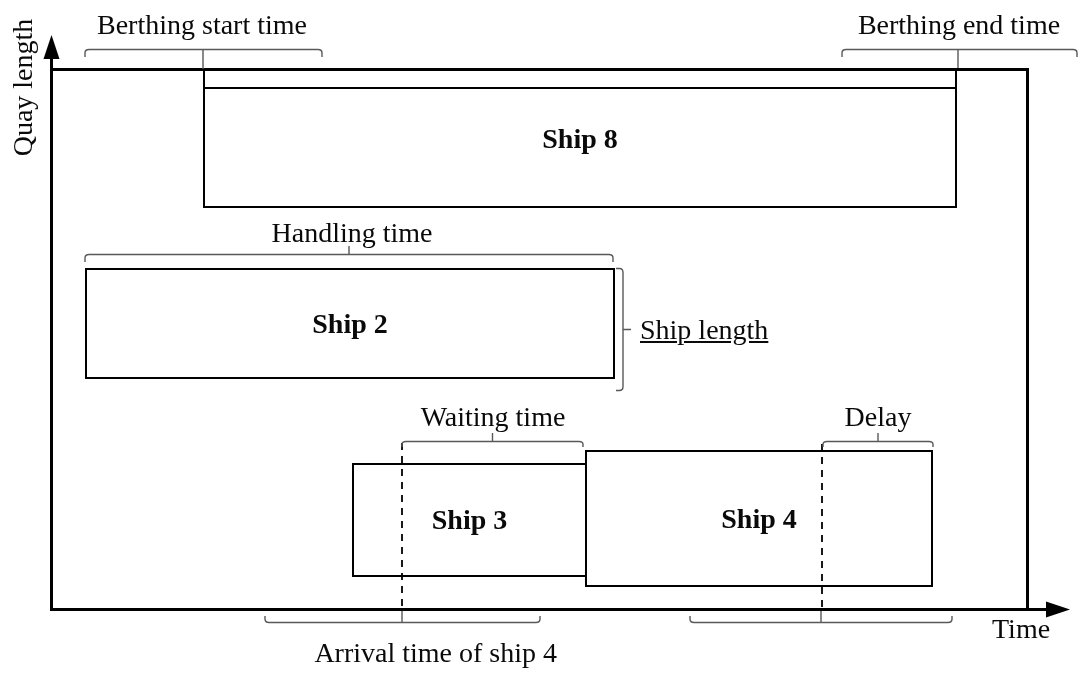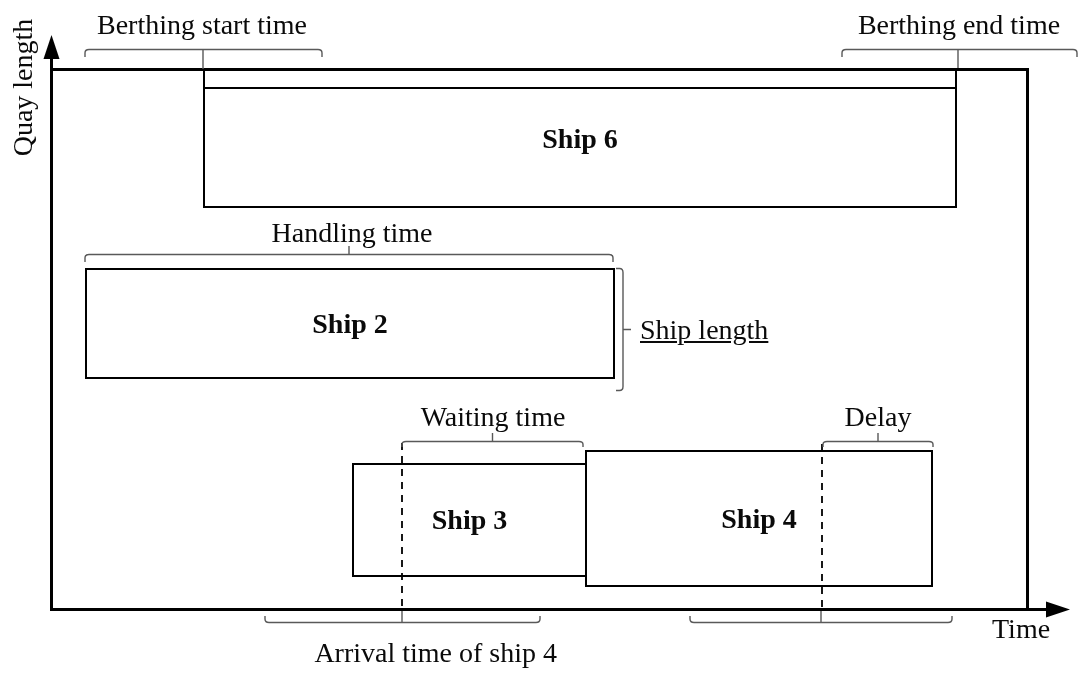--- a/index.html
+++ b/index.html
@@ -45,21 +45,21 @@
 </style>
 </head>
 <body>
 
 <div class="canvas">
 
   <div class="plot"></div>
 
   <div class="ship ship1">
     <div class="ship1-strip"></div>
-    <span>Ship 6</span>
+    <span>Ship 8</span>
   </div>
   <div class="ship ship2">
     <span>Ship 2</span>
   </div>
   <div class="ship ship3">
     <span>Ship 3</span>
   </div>
   <div class="ship ship4">
     <span>Ship 4</span>
   </div>

